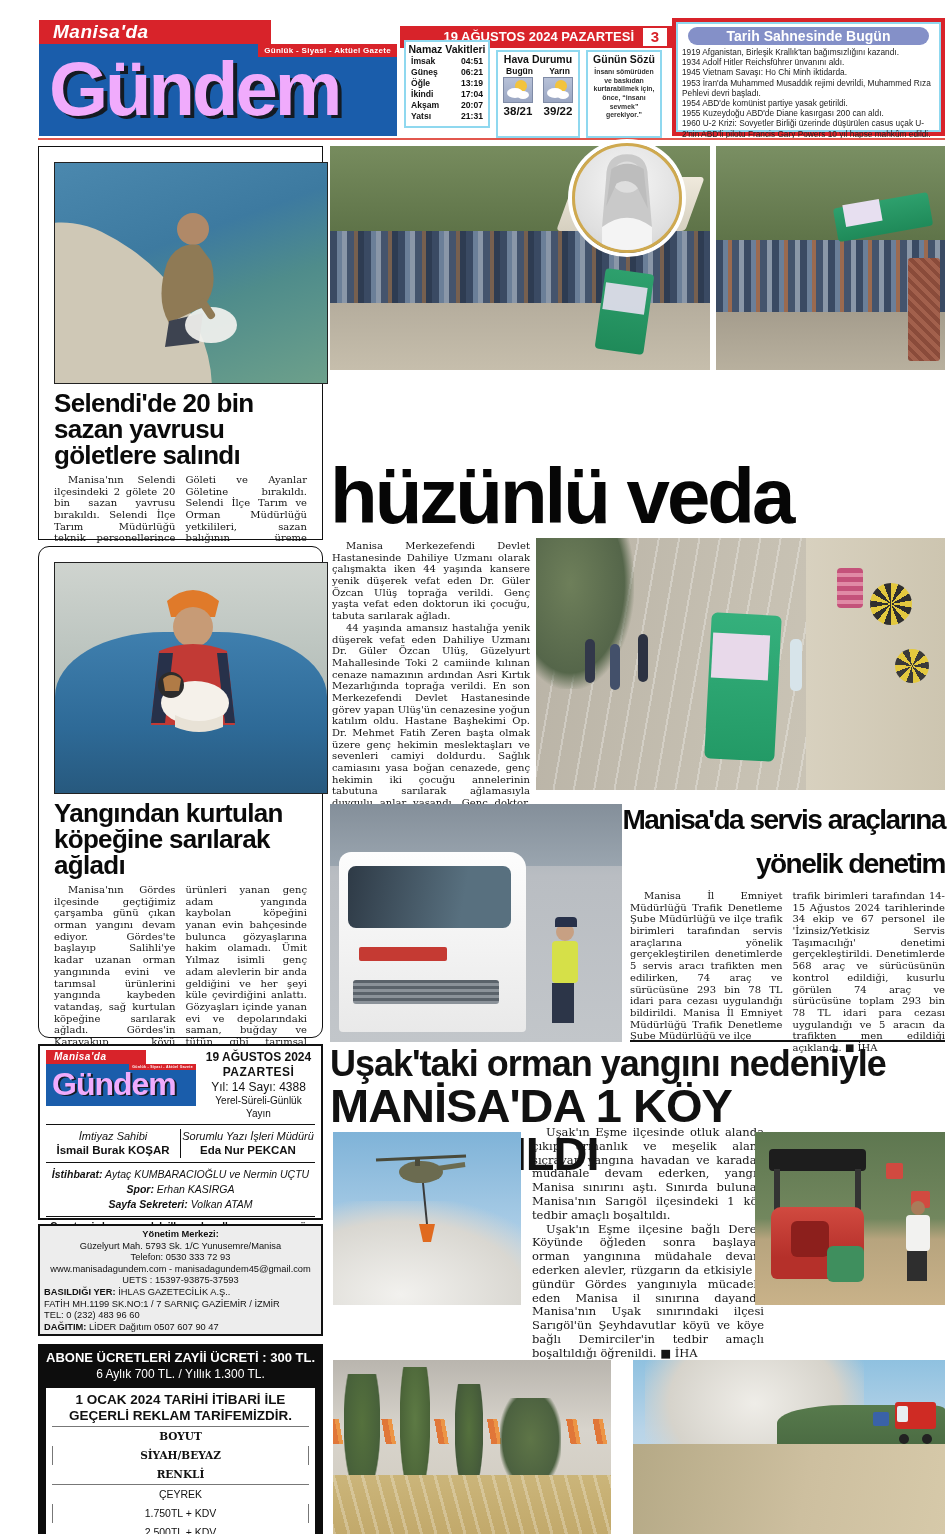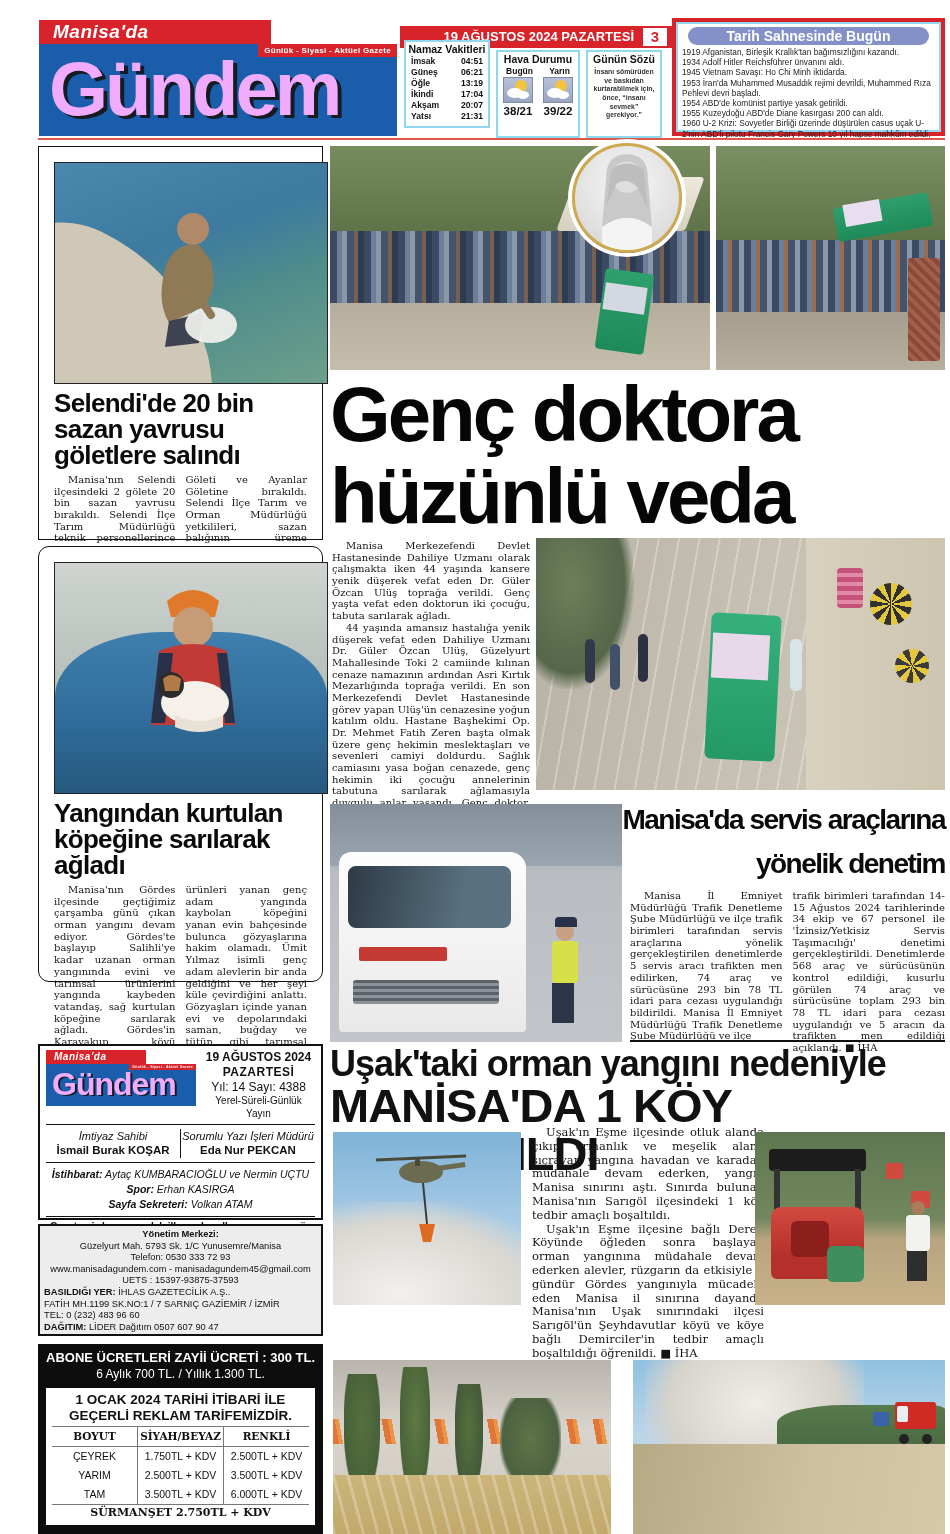--- a/index.html
+++ b/index.html
@@ -68,21 +68,21 @@
   .mgmt{border:2px solid #111;background:#ededed;box-sizing:border-box;padding:3px 4px;
         text-align:center;font-size:9.3px;line-height:11.6px;}
   .mgmt .t{font-weight:bold;}
 
   
   .abone{background:#0d0d0d;color:#fff;box-sizing:border-box;padding:6px 8px;}
   .ab-l1{display:flex;justify-content:space-between;font-weight:800;font-size:13px;line-height:16px;}
   .ab-l2{text-align:center;font-size:12px;line-height:17px;}
   .tariff{background:#fff;color:#111;margin-top:5px;padding:4px 6px;}
   .tariff .tt{font-weight:800;font-size:13.5px;line-height:16px;text-align:center;}
-  .trow{display:flex;text-align:center;font-size:10.5px;line-height:19px;}
+  .trow{display:flex;text-align:center;font-size:10.5px;line-height:19px;flex-direction:column;}
   .trow>div{flex:1;}
   .trow>div:nth-child(2){border-left:1px solid #777;border-right:1px solid #777;}
   .thead{font-family:"DejaVu Serif",serif;font-weight:bold;border-top:1px solid #777;border-bottom:1px solid #777;margin-top:2px;}
   .tfoot{font-family:"DejaVu Serif",serif;font-weight:bold;text-align:center;font-size:11px;line-height:16px;border-top:1px solid #777;}
 
   
   .mega{font-weight:800;color:#060606;letter-spacing:-3px;line-height:80px;font-size:78px;}
   .servis-hl{font-weight:800;color:#0a0a0a;letter-spacing:-1.5px;text-align:right;font-size:28px;line-height:44px;}
   .usak1{font-weight:800;font-size:36px;line-height:40px;letter-spacing:-1px;}
   .usak2{font-weight:900;font-size:47px;line-height:48px;letter-spacing:-1px;}
@@ -195,21 +195,21 @@
     <div class="cols2 bodytext" style="margin-top:6px;height:108px;">
       <div>
           <p>Manisa'nın Selendi ilçesindeki 2 gölete 20 bin sazan yavrusu bırakıldı. Selendi İlçe Tarım Müdürlüğü teknik personellerince Adana Seyhan Su Ürünleri ve Balık Üretim Tesisinden temin edilen 20 bin adet sazan yavrusu Havaoğlu</p>
         </div>
       <div>
           <p style="text-indent:0;">Göleti ve Ayanlar Göletine bırakıldı. Selendi İlçe Tarım ve Orman Müdürlüğü yetkilileri, sazan balığının üreme boyunun 40 santimetre olduğunu ve bu boydan küçük balıkların avlanmaması gerektiğini vurguladı. ■ İHA</p>
         </div>
     </div>
   </div>
 
-  <div class="abs module" style="left:38px;top:546px;width:285px;height:436px;border-radius:11px;">
+  <div class="abs module" style="left:38px;top:546px;width:285px;height:492px;border-radius:11px;">
     <div class="ph" style="position:relative;width:272px;height:230px;border:1px solid #222;">
       <div class="l" style="inset:0;background:linear-gradient(#cfd4cf,#b9c2bd 45%,#a7b2ab);"></div>
       <div class="l" style="left:0;top:30%;width:100%;height:70%;background:linear-gradient(#3f7fae,#2e6a97 60%,#27597e);border-radius:40% 40% 0 0;"></div>
       <svg class="l" style="left:60px;top:12px;" width="160" height="216" viewBox="0 0 160 216">
         <path d="M52 26 Q78 4 104 26 L100 42 L56 42 Z" fill="#e07a2a"></path>
         <circle cx="78" cy="52" r="20" fill="#c79b76"></circle>
         <path d="M44 76 Q78 62 112 76 L120 150 L36 150 Z" fill="#c23a35"></path>
         <path d="M58 78 L50 148 L36 148 L44 78 Z" fill="#27314a"></path>
         <path d="M102 78 L110 148 L120 148 L112 78 Z" fill="#27314a"></path>
         <ellipse cx="80" cy="128" rx="34" ry="22" fill="#f5f1ea"></ellipse>
@@ -330,21 +330,20 @@
 
   <div class="abs" style="left:572px;top:143px;width:104px;height:104px;border-radius:50%;background:radial-gradient(circle at 50% 35%,#f6f6f6,#e0e0e0 65%,#cfcfcf);border:3px solid #cfa94f;box-shadow:0 0 0 4px #fff;overflow:hidden;z-index:5;">
     <svg viewBox="0 0 100 100" width="104" height="104">
       <path d="M30 30 Q30 8 50 8 Q70 8 70 30 L74 78 L26 78 Z" fill="#c9c9c9"></path>
       <circle cx="50" cy="30" r="15" fill="#dedede"></circle>
       <path d="M26 78 Q50 60 74 78 L74 100 L26 100 Z" fill="#f4f4f4"></path>
       <path d="M35 22 Q50 12 66 22 L70 60 L60 40 Q52 30 40 36 L30 58 Z" fill="#bdbdbd"></path>
     </svg>
   </div>
 
-  <div class="abs mega" style="left:330px;top:374px;width:615px;">Genç doktora</div>
   <div class="abs mega" style="left:330px;top:456px;width:615px;">hüzünlü veda</div>
 
   <div class="abs bodytext" style="left:332px;top:540px;width:198px;height:250px;">
     <p>Manisa Merkezefendi Devlet Hastanesinde Dahiliye Uzmanı olarak çalışmakta iken 44 yaşında kansere yenik düşerek vefat eden Dr. Güler Özcan Ulüş toprağa verildi. Genç yaşta vefat eden doktorun iki çocuğu, tabuta sarılarak ağladı.</p>
     <p>44 yaşında amansız hastalığa yenik düşerek vefat eden Dahiliye Uzmanı Dr. Güler Özcan Ulüş, Güzelyurt Mahallesinde Toki 2 camiinde kılınan cenaze namazının ardından Asri Kırtık Mezarlığında toprağa verildi. En son Merkezefendi Devlet Hastanesinde görev yapan Ulüş'ün cenazesine yoğun katılım oldu. Hastane Başhekimi Op. Dr. Mehmet Fatih Zeren başta olmak üzere genç hekimin meslektaşları ve sevenleri camiyi doldurdu. Sağlık camiasını yasa boğan cenazede, genç hekimin iki çocuğu annelerinin tabutuna sarılarak ağlamasıyla duygulu anlar yaşandı. Genç doktor, sevenlerin gözyaşlarıyla toprağa verildi. ■ İHA</p>
   </div>
 
   <div class="ph" style="left:536px;top:538px;width:409px;height:252px;">
     <div class="l" style="inset:0;background:linear-gradient(100deg,#b9b3a6,#c6c0b2 50%,#cfc9ba);"></div>
     <div class="l" style="inset:0;background:repeating-linear-gradient(100deg,rgba(255,255,255,.28) 0 2px,transparent 2px 20px);"></div>

